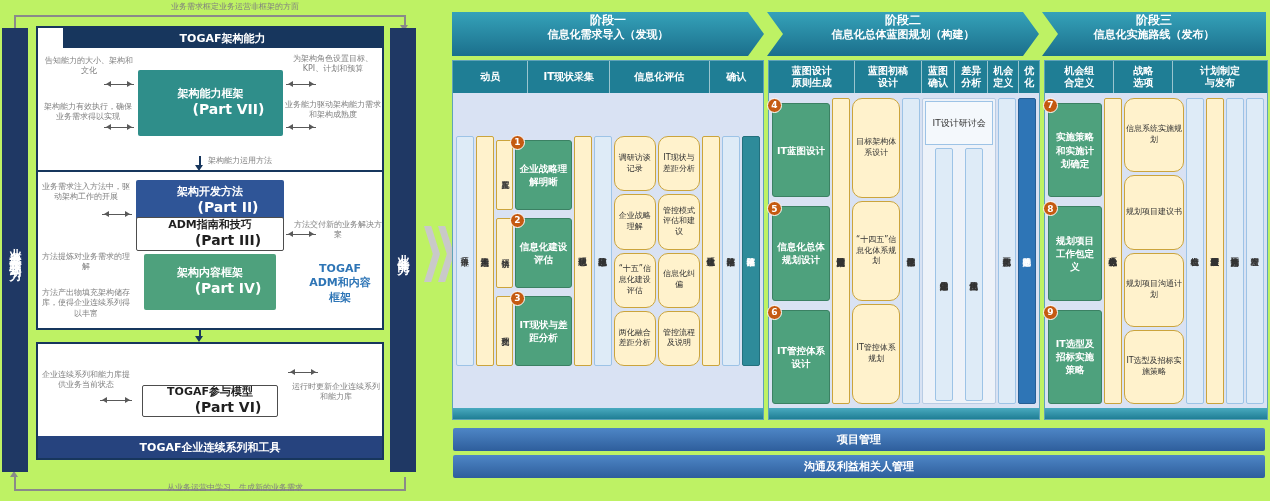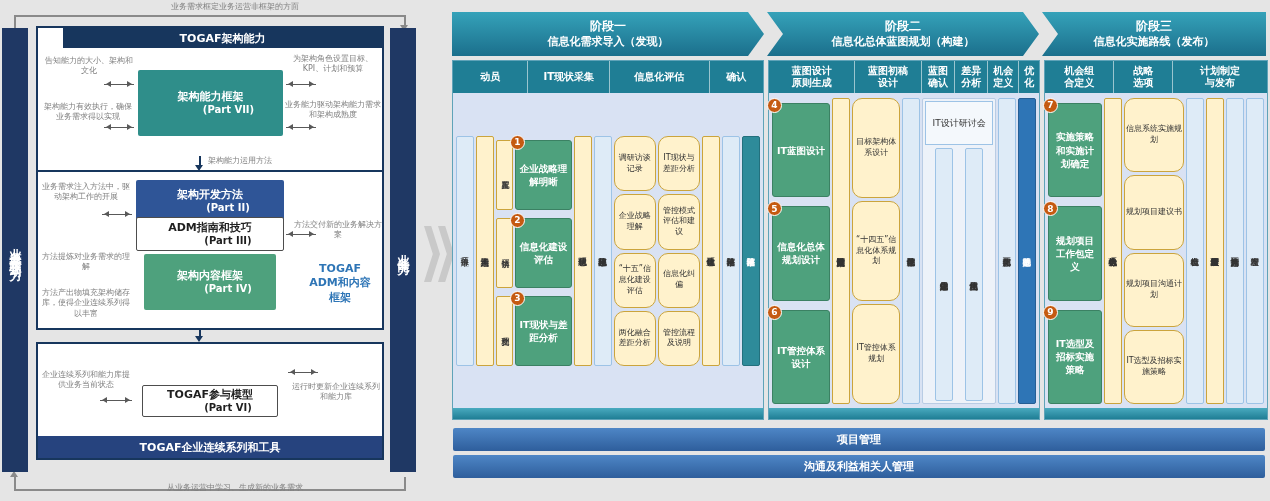--- a/index.html
+++ b/index.html
@@ -1,59 +1,59 @@
 <!DOCTYPE html>
 <html><head>
 <meta charset="utf-8">
 <style>
   * { margin:0; padding:0; box-sizing:border-box; }
   body { font-family:"DejaVu Sans","Liberation Sans",sans-serif; background:#fff; }
-  .stage { position:relative; width:1270px; height:501px; background:#e5e5e5; overflow:hidden; }
+  .stage { position:relative; width:1270px; height:501px; background:#bef264; overflow:hidden; }
 
   
   .note { position:absolute; color:#7f7f7f; font-size:8px; line-height:1.3; text-align:center; }
   .hline { position:absolute; height:1.5px; background:#8a8a8a; }
   .vstub { position:absolute; width:1.5px; background:#8a8a8a; }
   .tri { position:absolute; width:0; height:0; }
   .tri-down-g { border-left:4px solid transparent; border-right:4px solid transparent; border-top:6px solid #8a8a8a; }
   .tri-up-g { border-left:4px solid transparent; border-right:4px solid transparent; border-bottom:6px solid #8a8a8a; }
   .tri-down-b { border-left:4.5px solid transparent; border-right:4.5px solid transparent; border-top:6px solid #17365D; }
   .vline-b { position:absolute; width:1.5px; background:#17365D; }
 
   .vbar { position:absolute; background:#1F3864; color:#fff; font-weight:bold;
           writing-mode:vertical-rl; text-orientation:upright; letter-spacing:3px;
           display:flex; align-items:center; justify-content:center; font-size:12px; }
 
   .obox { position:absolute; border:2px solid #17365D; background:#fff; }
   .obox-header { height:20px; background:#17365D; color:#fff; font-weight:bold; font-size:11px;
                  display:flex; align-items:center; justify-content:center; }
   .cbox { position:absolute; display:flex; flex-direction:column; align-items:center; justify-content:center;
           text-align:center; font-weight:bold; border-radius:2px; line-height:1.25; }
-  .cbox .t1 { font-size:11px; } .cbox .t2 { font-size:10px;margin-left:36px; }
+  .cbox .t1 { font-size:11px; } .cbox .t2 { font-size:14px;margin-left:36px; }
   .teal-bg { background:#2F8E8A; color:#fff; }
   .blue-bg { background:#2F5597; color:#fff; }
   .navy-bg { background:#26437E; color:#fff; }
   .green-bg { background:#4EA17D; color:#fff; }
   .white-bg { background:#fff; border:1.5px solid #4d4d4d; color:#1f1f1f; }
   .side-label { position:absolute; color:#2E75B6; font-weight:bold; font-size:11px;
                 white-space:pre-line; text-align:center; line-height:1.3; }
   .obox-footer { position:absolute; left:0; right:0; bottom:0; height:22px; background:#26437E; color:#fff;
                  font-weight:bold; font-size:11px; display:flex; align-items:center; justify-content:center; }
   .arrow-h { position:absolute; height:0; border-top:1px solid #595959; }
   .arrow-h::before { content:""; position:absolute; left:-1px; top:-4px; border:3.5px solid transparent; border-right:5px solid #595959; }
   .arrow-h::after  { content:""; position:absolute; right:-1px; top:-4px; border:3.5px solid transparent; border-left:5px solid #595959; }
 
   .chev { position:absolute; width:16px; height:56px; background:#c9c9c9;
           clip-path:polygon(0 0,45% 0,100% 50%,45% 100%,0 100%,55% 50%); }
 
   
   .rwrap { position:absolute; left:452px; top:0; width:818px; height:501px; }
   .banners { position:absolute; top:12px; left:0; display:flex; gap:3px; }
   .banner { height:44px; color:#fff; font-weight:bold; display:flex; flex-direction:column;
-            align-items:center; justify-content:center; line-height:1.35;
+            align-items:center; line-height:1.35;
             background:linear-gradient(180deg,#35A2B9 0%,#1B6F8C 100%); }
   .banner .bt { font-size:12px; } .banner .bs { font-size:11px; }
   .banner-first { clip-path:polygon(0 0,calc(100% - 16px) 0,100% 50%,calc(100% - 16px) 100%,0 100%); }
   .banner-mid   { clip-path:polygon(0 0,calc(100% - 16px) 0,100% 50%,calc(100% - 16px) 100%,0 100%,16px 50%); }
   .banner-last  { clip-path:polygon(0 0,100% 0,100% 100%,0 100%,16px 50%); }
 
   .panels { position:absolute; top:60px; left:0; display:flex; gap:4px; height:360px; }
   .panel { border:1px solid #5FA3B8; background:#D9E2F3; display:flex; flex-direction:column; }
   .pgroups { display:flex; background:#1F7E95; color:#fff; font-weight:bold; font-size:10px;
              text-align:center; min-height:32px; }

